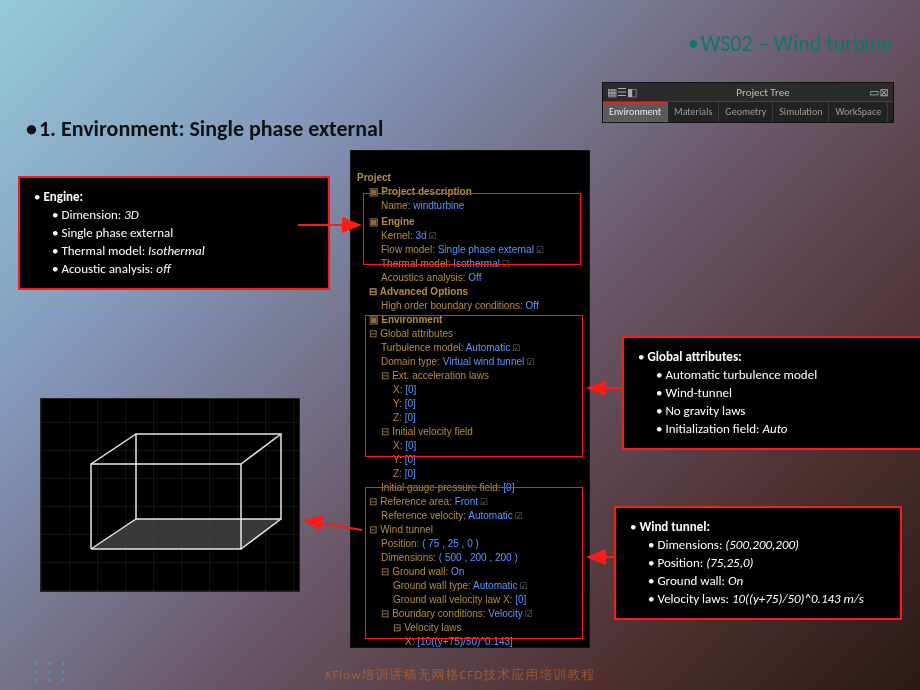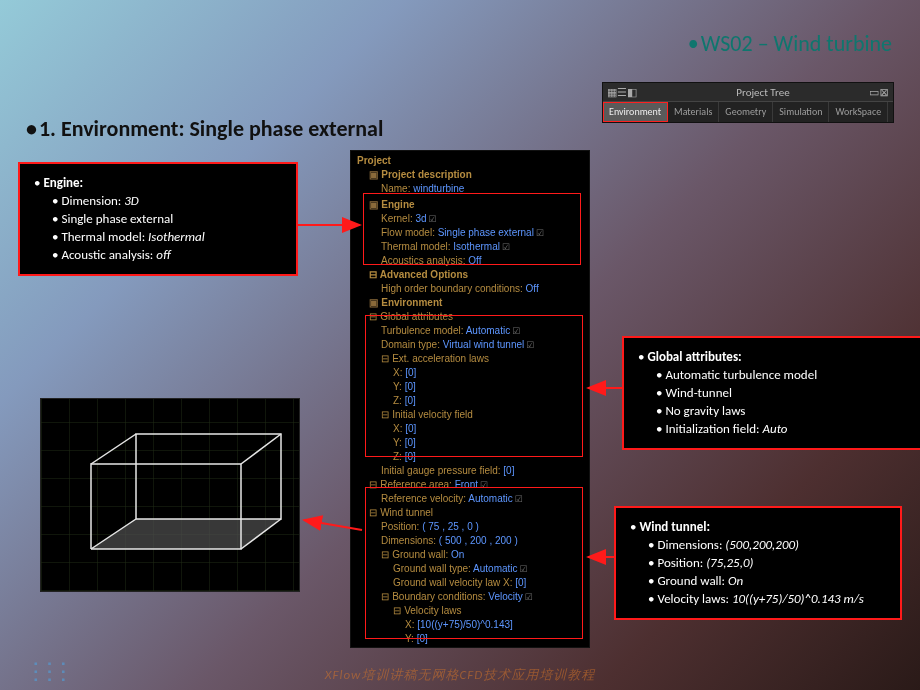--- a/index.html
+++ b/index.html
@@ -25,21 +25,20 @@
     font-weight: bold;
   }
   .heading .bullet { margin-right: 2px; }
   .footer {
     position: absolute;
     bottom: 6px; left: 0; width: 100%;
     text-align: center;
     color: rgba(220,120,40,0.5);
     font-size: 13px;
     letter-spacing: 1px;
-    font-style: italic;
   }
   .dots {
     position: absolute;
     bottom: 6px; left: 34px;
     line-height: 8px;
     color: rgba(80,160,220,0.6);
     font-size: 10px;
     letter-spacing: 4px;
   }
   
@@ -71,21 +70,21 @@
     background:#5a5a5a; color:#eee;
   }
   .tab.active-outline { outline:1px solid #ff2020; outline-offset:-1px; }
   
   .treepanel {
     position:absolute;
     top: 150px; left: 350px;
     width: 240px; height: 498px;
     background:#000;
     border:1px solid #111;
-    padding: 3px 4px 4px 4px;
+    padding: 20px 4px 4px 4px;
     font-family: "Segoe UI", sans-serif;
     font-size: 10px;
     line-height: 14px;
     color:#b58c40;
     overflow:hidden;
   }
   .treepanel .lbl { color:#b58c40; }
   .treepanel .val { color:#5d96ff; }
   .treepanel .sec { color:#b58c40; font-weight:bold; }
   .treepanel .row { white-space: nowrap; }
@@ -192,21 +191,21 @@
   <div class="row indent2">⊟ <span class="lbl">Boundary conditions:</span> <span class="val">Velocity</span><span class="ck">☑</span></div>
   <div class="row indent3">⊟ <span class="lbl">Velocity laws</span></div>
   <div class="row indent4"><span class="lbl">X:</span> <span class="val">[10((y+75)/50)^0.143]</span></div>
   <div class="row indent4"><span class="lbl">Y:</span> <span class="val">[0]</span></div>
 
   <div class="redbox" style="top:42px; left:12px; width:218px; height:72px;"></div>
   <div class="redbox" style="top:164px; left:14px; width:218px; height:142px;"></div>
   <div class="redbox" style="top:336px; left:14px; width:218px; height:152px;"></div>
 </div>
 
-<div class="callout" style="top:162px; left:18px; width:280px;">
+<div class="callout" style="top:176px; left:18px; width:312px;">
   <div class="bul"><b>Engine:</b></div>
   <div class="sub"><span>Dimension: </span><em>3D</em></div>
   <div class="sub">Single phase external</div>
   <div class="sub"><span>Thermal model: </span><em>Isothermal</em></div>
   <div class="sub"><span>Acoustic analysis: </span><em>off</em></div>
 </div>
 
 <div class="callout" style="top:336px; left:622px; width:304px;">
   <div class="bul"><b>Global attributes:</b></div>
   <div class="sub">Automatic turbulence model</div>

